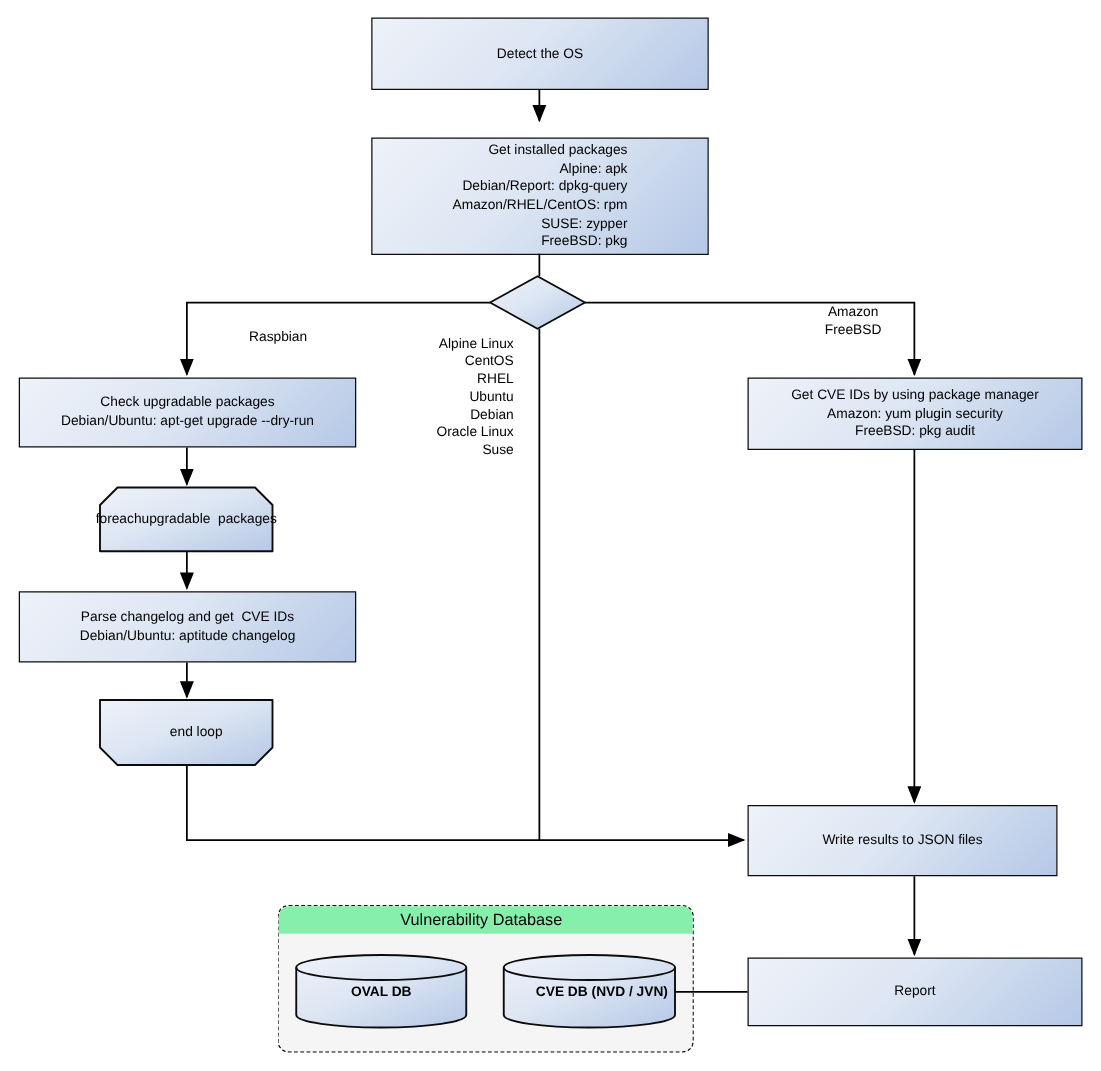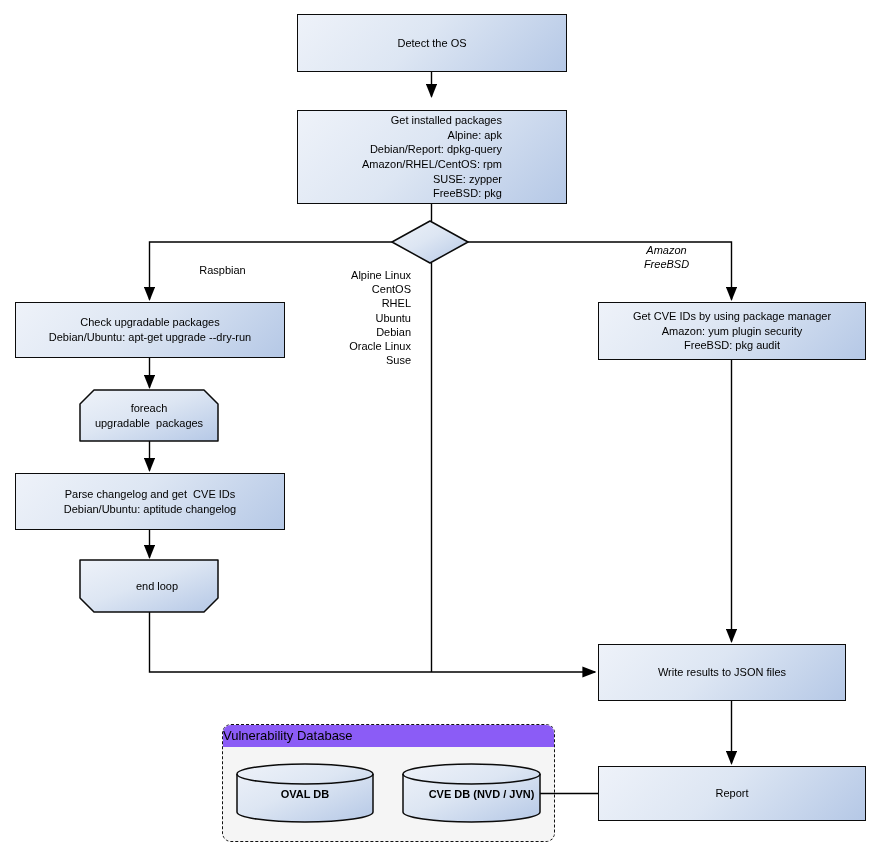--- a/index.html
+++ b/index.html
@@ -11,41 +11,41 @@
   .node{
     position:absolute;box-sizing:border-box;z-index:3;
     border:1.5px solid #0b0b0b;
     background:linear-gradient(135deg,#eef2f9 0%,#dde6f3 45%,#b5c8e6 100%);
     display:flex;flex-direction:column;align-items:center;justify-content:center;
     font-size:11px;line-height:14.6px;text-align:center;
   }
   .node div[data-bind]{white-space:pre;}
   .shape-label{
     position:absolute;box-sizing:border-box;z-index:3;background:transparent;border:none;
-    display:flex;flex-direction:column;align-items:center;justify-content:center;
+    display:flex;flex-direction:row;align-items:center;justify-content:center;
     font-size:11px;line-height:14.6px;text-align:center;
   }
   .shape-label div[data-bind]{white-space:pre;}
   .rt-block{text-align:right;width:auto;}
   .rt-block div{white-space:pre;}
   .edge-label{
     position:absolute;z-index:3;font-size:11px;line-height:13.5px;background:transparent;
   }
   #os-list{line-height:14.2px;text-align:right;}
   #raspbian-label{text-align:center;}
   #amazon-freebsd-label{text-align:center;}
   #vuln-group{
     position:absolute;left:222px;top:724px;width:333px;height:118px;z-index:1;
     box-sizing:border-box;border:1.5px dashed #111;border-radius:9px;
     background:#f5f5f5;
   }
   #vuln-group-header{
     position:absolute;left:0;top:0;right:0;height:22px;
-    background:#8b5cf6;border-radius:8px 8px 0 0;
-    font-size:13px;line-height:21px;text-align:left;padding-right:7px;
+    background:#86efac;border-radius:8px 8px 0 0;
+    font-size:13px;line-height:21px;text-align:center;padding-right:7px;
     box-sizing:border-box;
   }
   .cyl-label{
     position:absolute;z-index:3;font-size:11px;display:flex;align-items:center;justify-content:center;
     background:transparent;
     font-weight:bold;
   }
 </style>
 </head>
 <body>
@@ -143,21 +143,21 @@
   <div class="node" style="left:598px;top:644px;width:248px;height:57px;">
     <div data-bind="nodes.write_results.label">Write results to JSON files</div>
   </div>
 
   <div class="node" style="left:598px;top:766px;width:268px;height:55px;text-align:right;">
     <div data-bind="nodes.report.label">Report</div>
   </div>
 
   <div class="edge-label" id="raspbian-label" style="left:160px;top:264px;width:125px;" data-bind="edge_labels.raspbian">Raspbian</div>
 
-  <div class="edge-label" id="amazon-freebsd-label" style="left:624px;top:244px;width:85px;font-style:italic;">
+  <div class="edge-label" id="amazon-freebsd-label" style="left:640px;top:244px;width:85px;">
     <div data-bind="edge_labels.amazon_freebsd.0">Amazon</div>
     <div data-bind="edge_labels.amazon_freebsd.1">FreeBSD</div>
   </div>
 
   <div class="edge-label" id="os-list" style="left:300px;top:268px;width:111px;">
     <div data-bind="edge_labels.os_list.0">Alpine Linux</div>
     <div data-bind="edge_labels.os_list.1">CentOS</div>
     <div data-bind="edge_labels.os_list.2">RHEL</div>
     <div data-bind="edge_labels.os_list.3">Ubuntu</div>
     <div data-bind="edge_labels.os_list.4">Debian</div>

